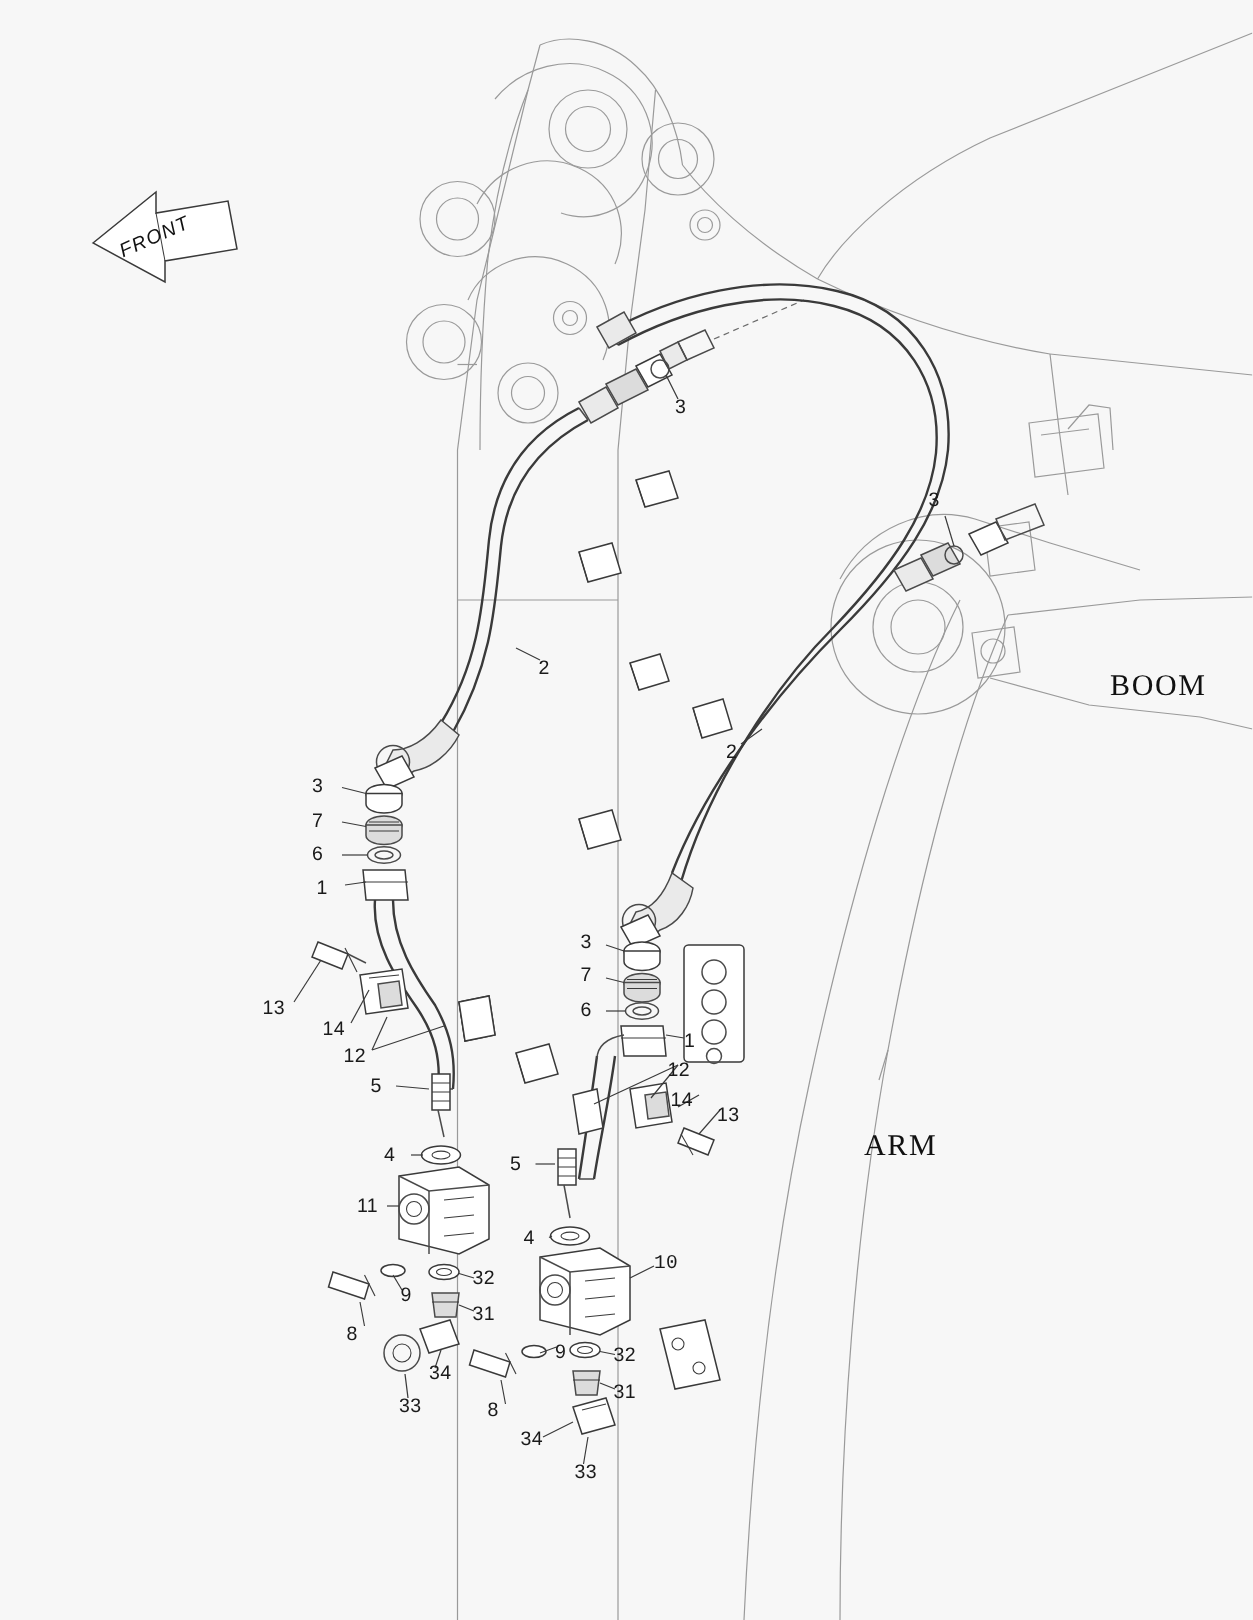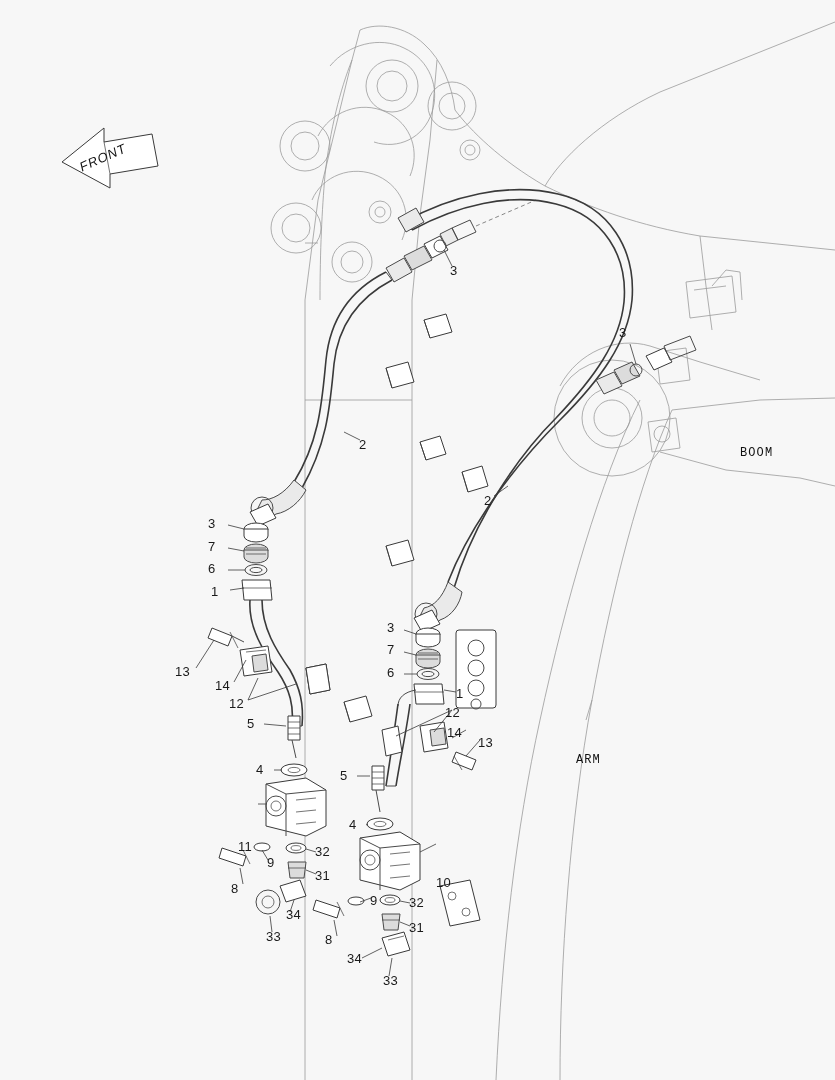--- a/index.html
+++ b/index.html
@@ -28,22 +28,22 @@
     position: absolute;
     font-family: "Liberation Sans", sans-serif;
     font-size: 13px;
     color: #1a1a1a;
     white-space: nowrap;
     letter-spacing: 0.2px;
     user-select: none;
   }
   .label-big {
     position: absolute;
-    font-family: Liberation Mono, monospace;
-    font-size: 12px;
+    font-family: Liberation Serif, serif;
+    font-size: 20px;
     letter-spacing: 1.1px;
     color: #111;
     white-space: nowrap;
   }
   .front-text {
     position: absolute;
     font-family: "Liberation Sans", sans-serif;
     font-size: 13px;
     font-style: italic;
     letter-spacing: 1px;
@@ -368,22 +368,22 @@
       <div class="callout" style="left: 175px; top: 664px;">13</div>
       <div class="callout" style="left: 215px; top: 678px;">14</div>
       <div class="callout" style="left: 229px; top: 696px;">12</div>
       <div class="callout" style="left: 445px; top: 705px;">12</div>
       <div class="callout" style="left: 447px; top: 725px;">14</div>
       <div class="callout" style="left: 478px; top: 735px;">13</div>
       <div class="callout" style="left: 247px; top: 716px;">5</div>
       <div class="callout" style="left: 340px; top: 768px;">5</div>
       <div class="callout" style="left: 256px; top: 762px;">4</div>
       <div class="callout" style="left: 349px; top: 817px;">4</div>
-      <div class="callout" style="left: 238px; top: 839px;">11</div>
-      <div class="callout" style="left: 436px; top: 875px;">10</div>
+      <div class="callout" style="left: 238px; top: 796px;">11</div>
+      <div class="callout" style="left: 436px; top: 834px; font-family: Liberation Mono, monospace;">10</div>
       <div class="callout" style="left: 267px; top: 855px;">9</div>
       <div class="callout" style="left: 315px; top: 844px;">32</div>
       <div class="callout" style="left: 315px; top: 868px;">31</div>
       <div class="callout" style="left: 231px; top: 881px;">8</div>
       <div class="callout" style="left: 286px; top: 907px;">34</div>
       <div class="callout" style="left: 266px; top: 929px;">33</div>
       <div class="callout" style="left: 370px; top: 893px;">9</div>
       <div class="callout" style="left: 409px; top: 895px;">32</div>
       <div class="callout" style="left: 409px; top: 920px;">31</div>
       <div class="callout" style="left: 325px; top: 932px;">8</div>

